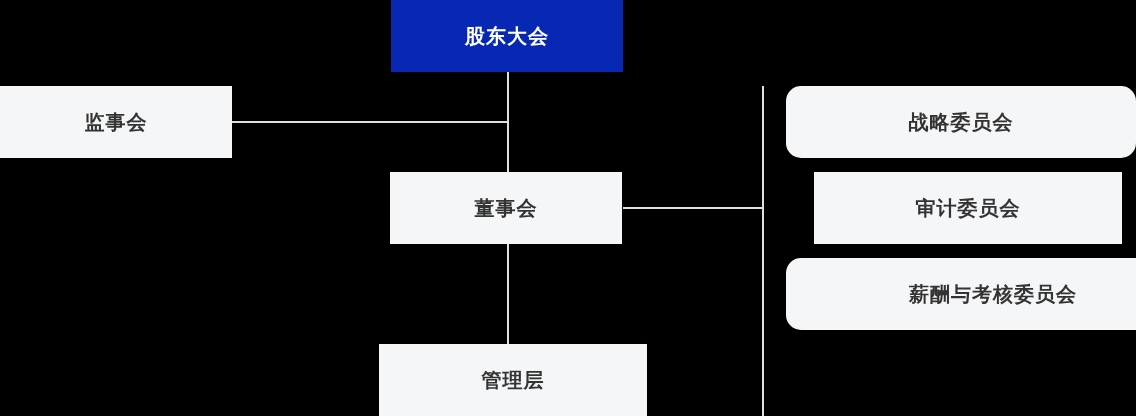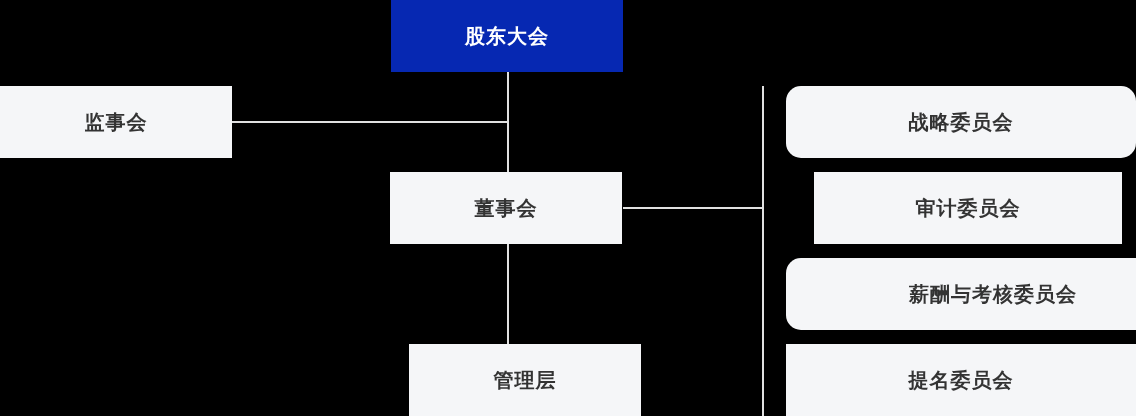--- a/index.html
+++ b/index.html
@@ -52,33 +52,30 @@
   </div>
 
   <div class="node" style="left:0px; top:86px; width:232px; height:72px;justify-content:center;">
     <span>监事会</span>
   </div>
 
   <div class="node" style="left:390px; top:172px; width:232px; height:72px;">
     <span>董事会</span>
   </div>
 
-  <div class="node" style="left:409px; top:344px; width:232px; height:72px;">
+  <div class="node" style="left:379px; top:344px; width:268px; height:72px;">
     <span>管理层</span>
   </div>
 
   <div class="node" style="left:786px; top:86px; width:350px; height:72px;border-radius:15px;">
     <span>战略委员会</span>
   </div>
 
   <div class="node" style="left:786px; top:172px; width:308px; height:72px;margin-left:28px;">
     <span>审计委员会</span>
   </div>
 
   <div class="node" style="left:786px; top:258px; width:414px; height:72px;border-radius:15px;">
     <span>薪酬与考核委员会</span>
   </div>
 
-  <div class="node" style="left:786px; top:344px; width:350px; height:72px;">
-    <span>提名委员会</span>
-  </div>
 
 </div>
 
 </body></html>

